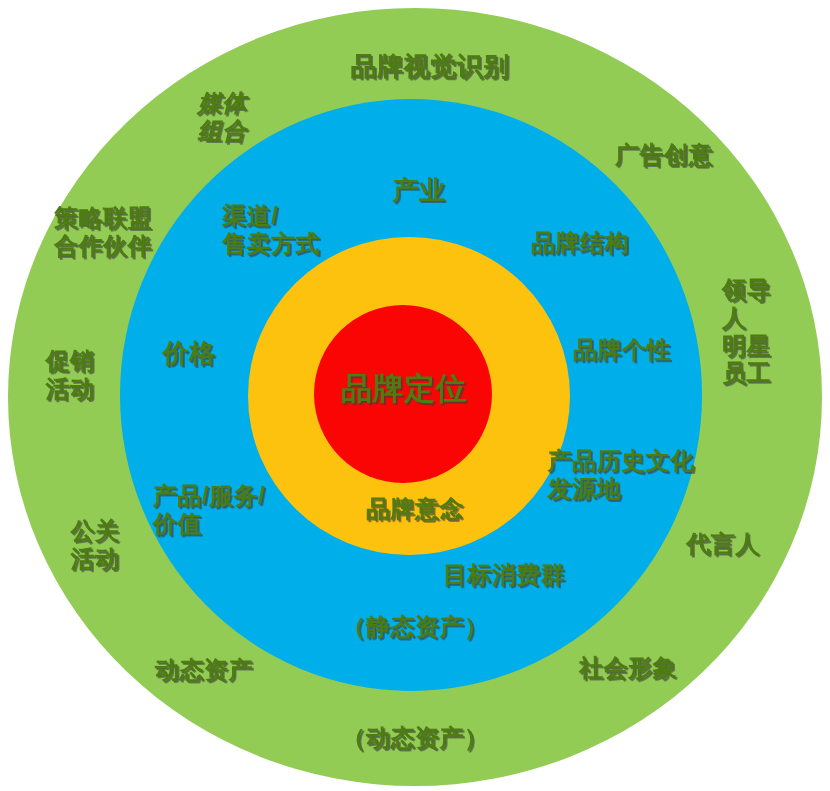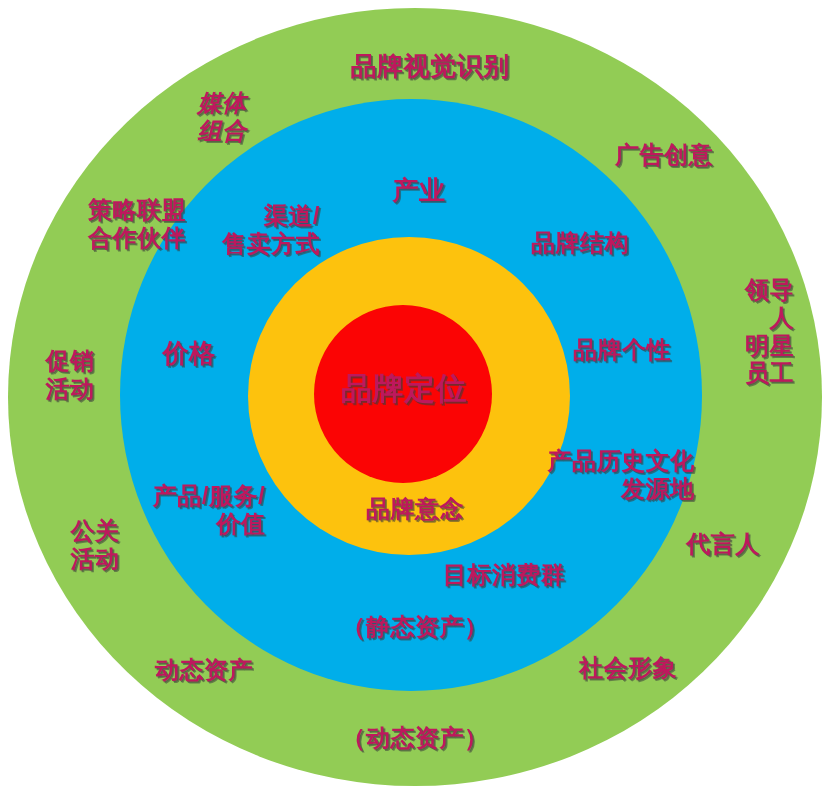--- a/index.html
+++ b/index.html
@@ -44,23 +44,23 @@
   }
   .ring-core {    
     left: 314px; top: 305px;
     width: 178px; height: 178px;
     background: #fb0404;
   }
 
   
   .lbl {
     position: absolute;
-    color: #be185d;
+    color: #4d7c0f;
     font-weight: bold;
-    text-align: right;
+    text-align: left;
     line-height: 1.16;
     white-space: pre-line;
     transform: translate(-50%, -50%);
     text-shadow:
       2px 2px 0 rgba(60,60,60,0.55),
       1px 1px 0 rgba(60,60,60,0.35);
     letter-spacing: 0.5px;
     pointer-events: none;
   }
   .s-xl { font-size: 31px; }
@@ -89,21 +89,21 @@
       <div class="lbl s-md" style="left: 209px; top: 510px;">产品/服务/
 价值</div>
       <div class="lbl s-md" style="left: 621px; top: 475px;">产品历史文化
 发源地</div>
       <div class="lbl s-md" style="left: 504px; top: 575px;">目标消费群</div>
       <div class="lbl s-md" style="left: 415px; top: 627px;">（静态资产）</div>
       <div class="lbl s-lg" style="left: 430px; top: 66px;">品牌视觉识别</div>
       <div class="lbl s-md" style="left: 222px; top: 117px; font-style: italic;">媒体
 组合</div>
       <div class="lbl s-md" style="left: 664px; top: 155px;">广告创意</div>
-      <div class="lbl s-md" style="left: 103px; top: 224px; margin-left: 34px;">策略联盟
+      <div class="lbl s-md" style="left: 103px; top: 232px;">策略联盟
 合作伙伴</div>
       <div class="lbl s-md" style="left: 758px; top: 332px;">领导人
 明星员工</div>
       <div class="lbl s-md" style="left: 70px; top: 375px;">促销
 活动</div>
       <div class="lbl s-md" style="left: 95px; top: 545px;">公关
 活动</div>
       <div class="lbl s-md" style="left: 723px; top: 544px;">代言人</div>
       <div class="lbl s-md" style="left: 204px; top: 670px;">动态资产</div>
       <div class="lbl s-md" style="left: 616px; top: 668px; margin-left: 12px;">社会形象</div>

